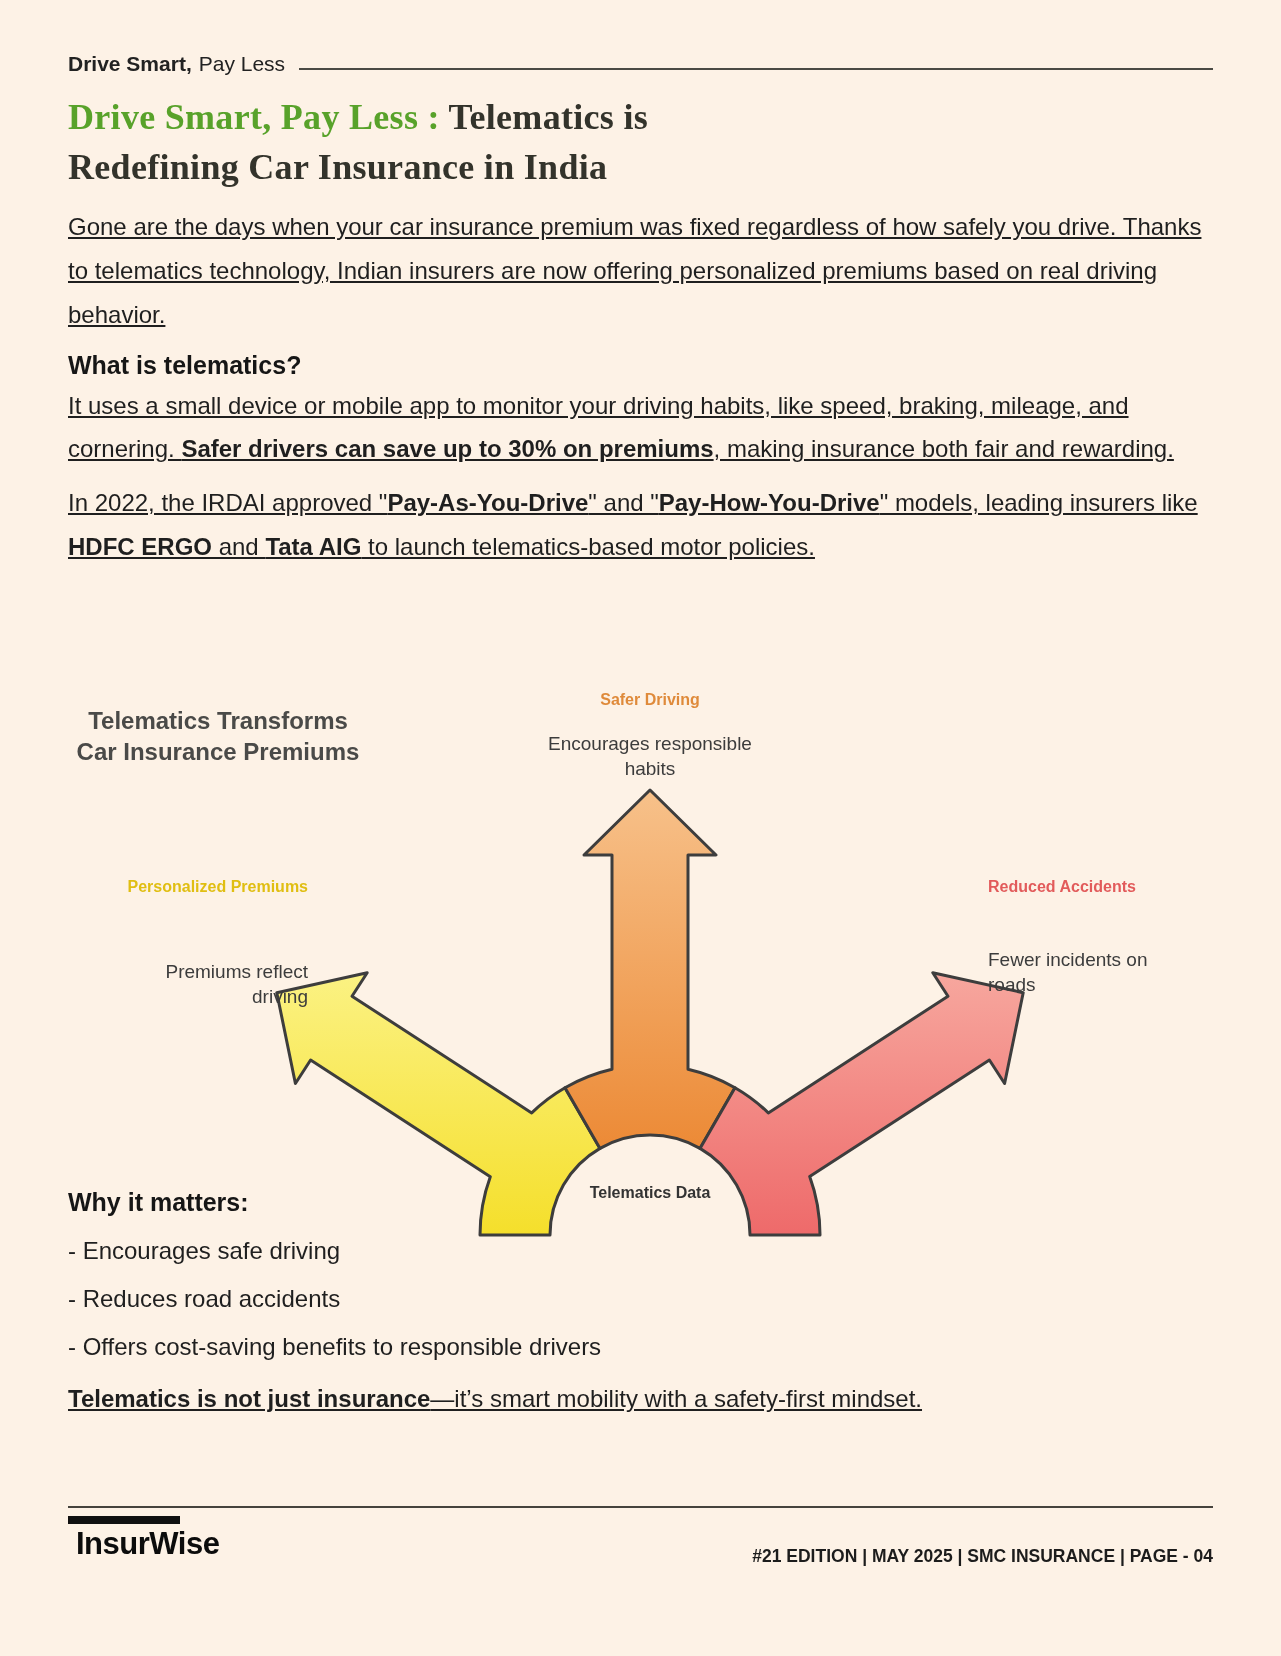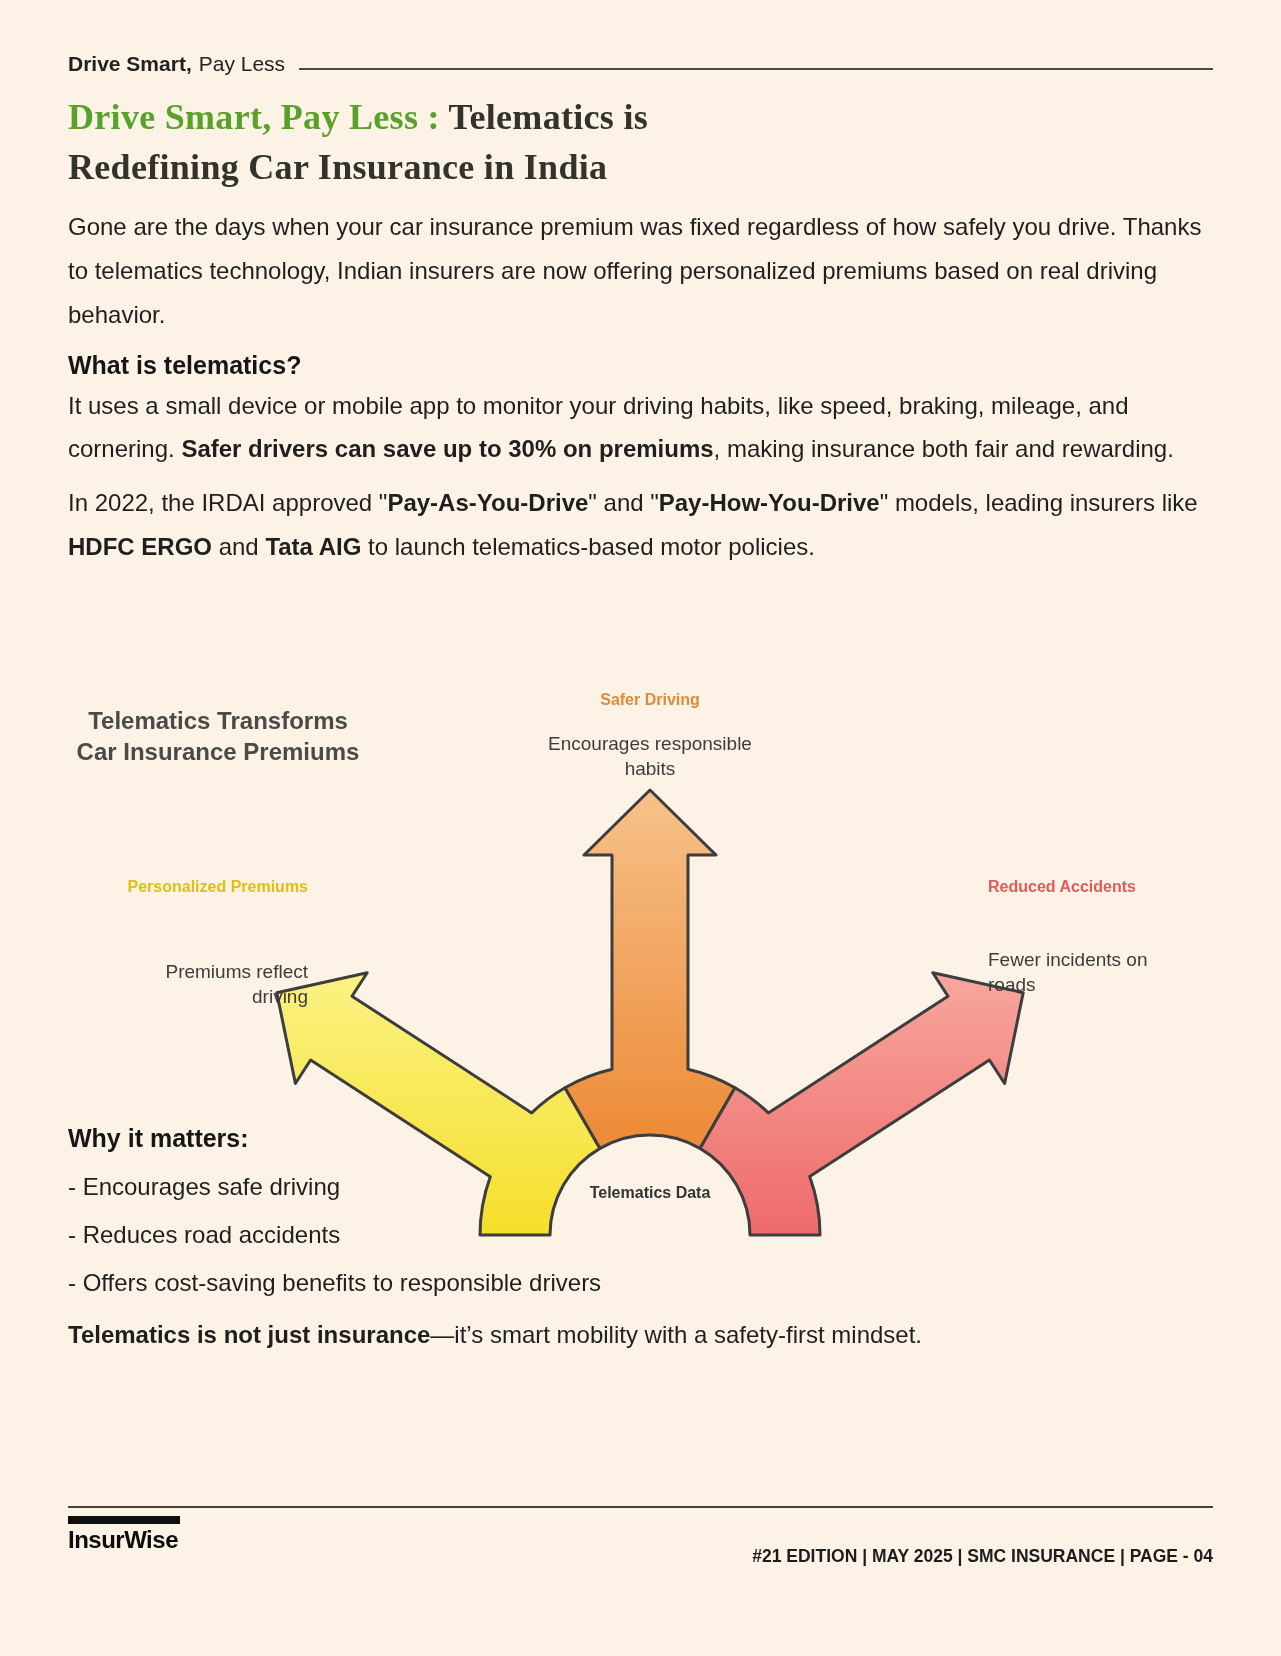--- a/index.html
+++ b/index.html
@@ -21,21 +21,21 @@
   .kicker .rule { flex: 1; border-bottom: 2px solid #4a4a44; margin: 0 0 6px 14px; }
 
   h1 {
     font-family: "Liberation Serif", serif;
     font-size: 36px; line-height: 1.4; font-weight: 700;
     color: var(--dark, #33332b);
     margin: 16px 0 12px 0; letter-spacing: 0.3px;
   }
   h1 .accent { color: var(--green, #58a22a); }
 
-  p.lead { font-size: 24px; line-height: 1.83; margin: 0 0 10px 0; color: #1f1f1f; }
+  p.lead { font-size: 24px; line-height: 1.83; margin: 0 0 10px 0; color: #1f1f1f; text-decoration: underline; }
   .subhead { font-size: 25px; font-weight: 700; margin: 14px 0 4px 0; color: #161616; }
   b { font-weight: 700; }
 
   
   .infographic { position: absolute; left: 0; top: 655px; width: 1281px; height: 612px; }
   .infographic svg { position: absolute; left: 190px; top: 105px; }
 
   .ig-title {
     position: absolute; left: 68px; top: 50px; width: 300px;
     text-align: center; font-size: 24px; font-weight: 700; line-height: 1.3;
@@ -46,30 +46,30 @@
 
   .lbl-safer        { left: 480px; top: 35px;  width: 340px; text-align: center; color: var(--orange_label, #df8a3a); }
   .desc-safer       { left: 522px; top: 76px;  width: 256px; text-align: center; }
   .lbl-personalized { left: 116px; top: 222px; width: 192px; text-align: right;  color: var(--yellow_label, #e3c018); }
   .desc-personalized{ left: 148px; top: 304px; width: 160px; text-align: right; }
   .lbl-reduced      { left: 988px; top: 222px; width: 160px; text-align: left;   color: var(--red_label, #e25b5b); }
   .desc-reduced     { left: 988px; top: 292px; width: 178px; text-align: left; }
   .lbl-center       { left: 530px; top: 528px; width: 240px; text-align: center; color: #333; }
 
   
-  .bottom { position: absolute; left: 68px; top: 1124px; width: 1148px; }
+  .bottom { position: absolute; left: 68px; top: 1188px; width: 1148px; }
   .why-heading { font-size: 25px; font-weight: 700; margin: 0 0 10px 0; color: #161616; }
   .bullet { font-size: 24px; line-height: 2.0; color: #1f1f1f; }
   .bottom p.lead { margin: 6px 0 0 0; }
 
   
   .footer-rule { position: absolute; left: 68px; right: 68px; top: 1506px; border-top: 2px solid #45433d; }
   .logo { position: absolute; left: 68px; top: 1516px; }
   .logo-bar { width: 112px; height: 8px; background: #101010; margin-bottom: 2px; }
-  .logo-word { font-size: 24px; font-weight: 800; letter-spacing: -0.5px; color: #0c0c0c; }
+  .logo-word { font-size: 31px; font-weight: 800; letter-spacing: -0.5px; color: #0c0c0c; margin-left: 8px; }
   .edition { position: absolute; right: 68px; top: 1546px; font-size: 17.5px; font-weight: 700; color: #1c1c1c; }
 </style>
 </head>
 <body>
 
 <div class="page">
 
   <div class="content">
 
     <div class="kicker">

